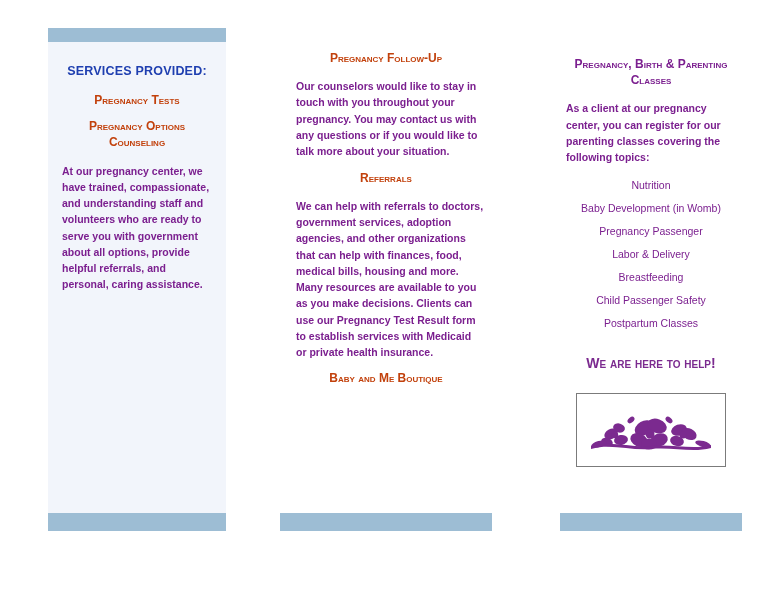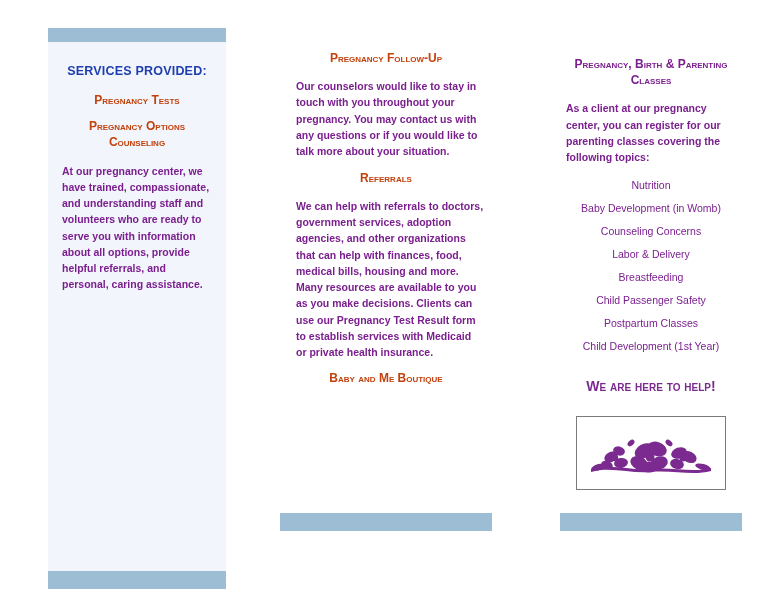--- a/index.html
+++ b/index.html
@@ -24,21 +24,21 @@
     display: flex;
     flex-direction: row;
   }
 
   
   .panel1 {
     position: absolute;
     left: 48px;
     top: 28px;
     width: 178px;
-    height: 561px;
+    height: 503px;
     background: #f2f5fb;
     display: flex;
     flex-direction: column;
   }
   .panel1 .band-top {
     height: 14px;
     background: #9dbdd4;
     width: 100%;
   }
   .panel1 .band-bottom {
@@ -173,21 +173,21 @@
     <div class="band-top"></div>
     <div class="body">
       <h1 class="h-main">SERVICES PROVIDED:</h1>
 
       <div class="sec-block">
         <h2 class="h-sec">Pregnancy Tests</h2>
       </div>
 
       <div class="sec-block">
         <h2 class="h-sec">Pregnancy Options Counseling</h2>
-        <p class="para">At our pregnancy center, we have trained, compassionate, and understanding staff and volunteers who are ready to serve you with information about all options, provide helpful referrals, and personal, caring assistance.</p>
+        <p class="para">At our pregnancy center, we have trained, compassionate, and understanding staff and volunteers who are ready to serve you with government about all options, provide helpful referrals, and personal, caring assistance.</p>
       </div>
     </div>
     <div class="band-bottom"></div>
   </section>
 
   <section class="panel2">
     <div class="body">
 
       <div class="sec-block">
         <h2 class="h-sec">Pregnancy Follow-Up</h2>
@@ -207,26 +207,25 @@
   </section>
 
   <section class="panel3">
     <div class="body">
       <h2 class="h-sec purple-dark">Pregnancy, Birth &amp; Parenting Classes</h2>
       <p class="para">As a client at our pregnancy center, you can register for our parenting classes covering the following topics:</p>
 
       <ul class="topic-list">
         <li>Nutrition</li>
         <li>Baby Development (in Womb)</li>
-        <li>Counseling Concerns</li>
+        <li>Pregnancy Passenger</li>
         <li>Labor &amp; Delivery</li>
         <li>Breastfeeding</li>
         <li>Child Passenger Safety</li>
         <li>Postpartum Classes</li>
-        <li>Child Development (1st Year)</li>
       </ul>
 
       <div class="tagline">We are here to help!</div>
 
       <div class="image-box">
         <svg width="140" height="60" viewBox="0 0 140 60">
           <g fill="#7b2a8f">
 
             <ellipse cx="30" cy="34" rx="7" ry="5" transform="rotate(-25 30 34)"></ellipse>
             <ellipse cx="38" cy="28" rx="6" ry="4.5" transform="rotate(15 38 28)"></ellipse>

